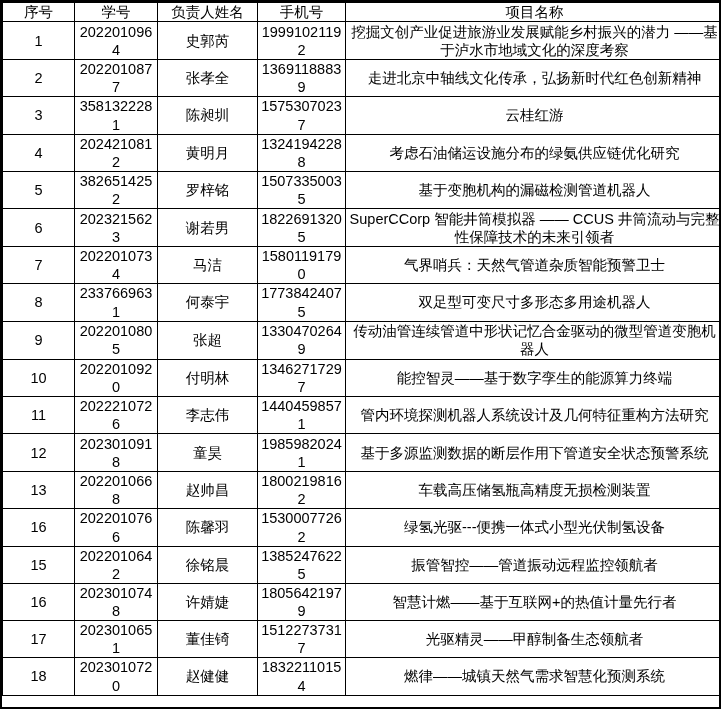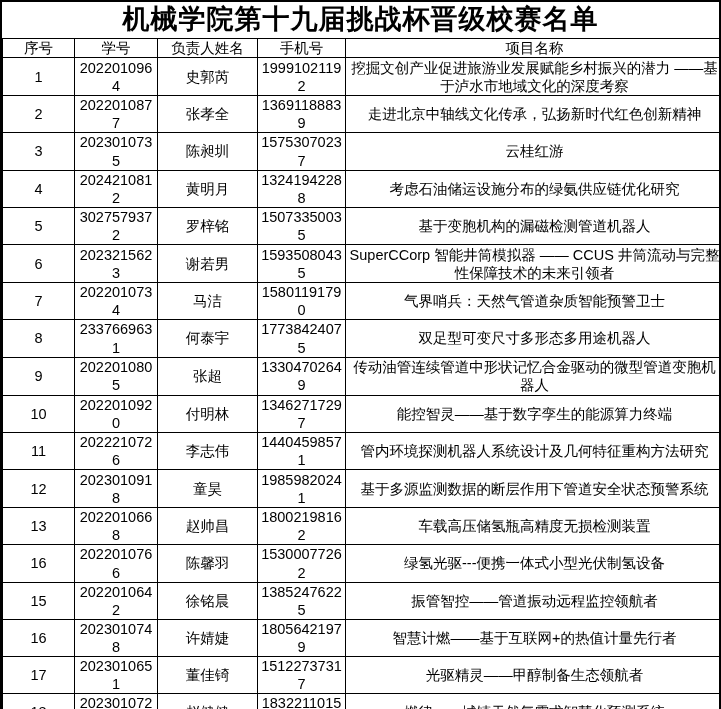--- a/index.html
+++ b/index.html
@@ -59,21 +59,20 @@
   tbody tr:nth-child(22) td { height: 38px; }
   tbody tr:nth-child(2) td  { height: 36px; }
   tbody tr:nth-child(11) td { height: 29px; }
   tbody tr:nth-child(12) td { height: 38px; }
   tbody tr:nth-child(25) td { height: 30px; }
 </style>
 </head>
 <body>
 
 <div class="sheet">
-  <div class="sheet-title">机械学院第十九届挑战杯晋级校赛名单</div>
 
   <table class="roster">
     <colgroup>
       <col class="c-no">
       <col class="c-student_id">
       <col class="c-name">
       <col class="c-phone">
       <col class="c-project">
     </colgroup>
     <thead>
@@ -95,44 +94,44 @@
         </tr>
         <tr>
           <td>2</td>
           <td>2022010877</td>
           <td>张孝全</td>
           <td>13691188839</td>
           <td>走进北京中轴线文化传承，弘扬新时代红色创新精神</td>
         </tr>
         <tr>
           <td>3</td>
-          <td>2023010735</td>
+          <td>3581322281</td>
           <td>陈昶圳</td>
           <td>15753070237</td>
           <td>云桂红游</td>
         </tr>
         <tr>
           <td>4</td>
           <td>2024210812</td>
           <td>黄明月</td>
           <td>13241942288</td>
           <td>考虑石油储运设施分布的绿氨供应链优化研究</td>
         </tr>
         <tr>
           <td>5</td>
-          <td>3027579372</td>
+          <td>3826514252</td>
           <td>罗梓铭</td>
           <td>15073350035</td>
           <td>基于变胞机构的漏磁检测管道机器人</td>
         </tr>
         <tr>
           <td>6</td>
           <td>2023215623</td>
           <td>谢若男</td>
-          <td>15935080435</td>
+          <td>18226913205</td>
           <td>SuperCCorp 智能井筒模拟器 —— CCUS 井筒流动与完整性保障技术的未来引领者</td>
         </tr>
         <tr>
           <td>7</td>
           <td>2022010734</td>
           <td>马洁</td>
           <td>15801191790</td>
           <td>气界哨兵：天然气管道杂质智能预警卫士</td>
         </tr>
         <tr>

